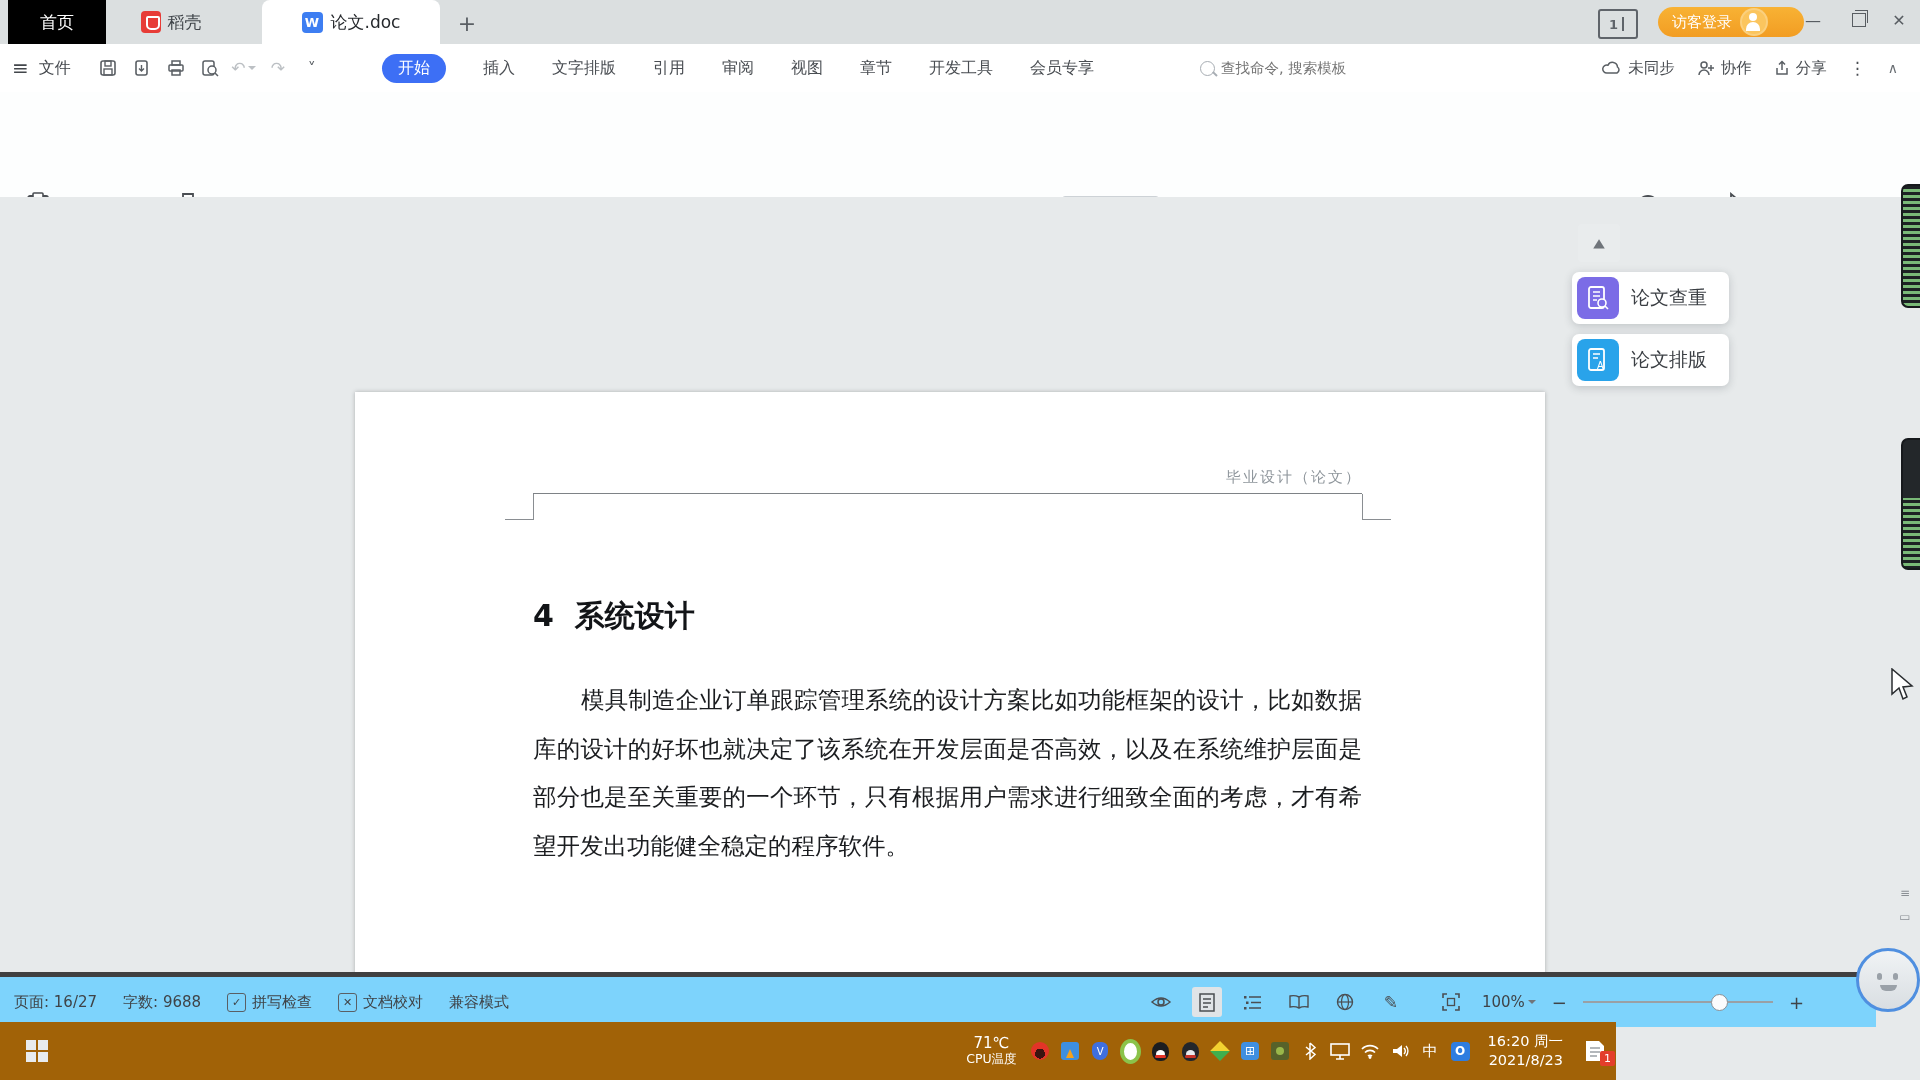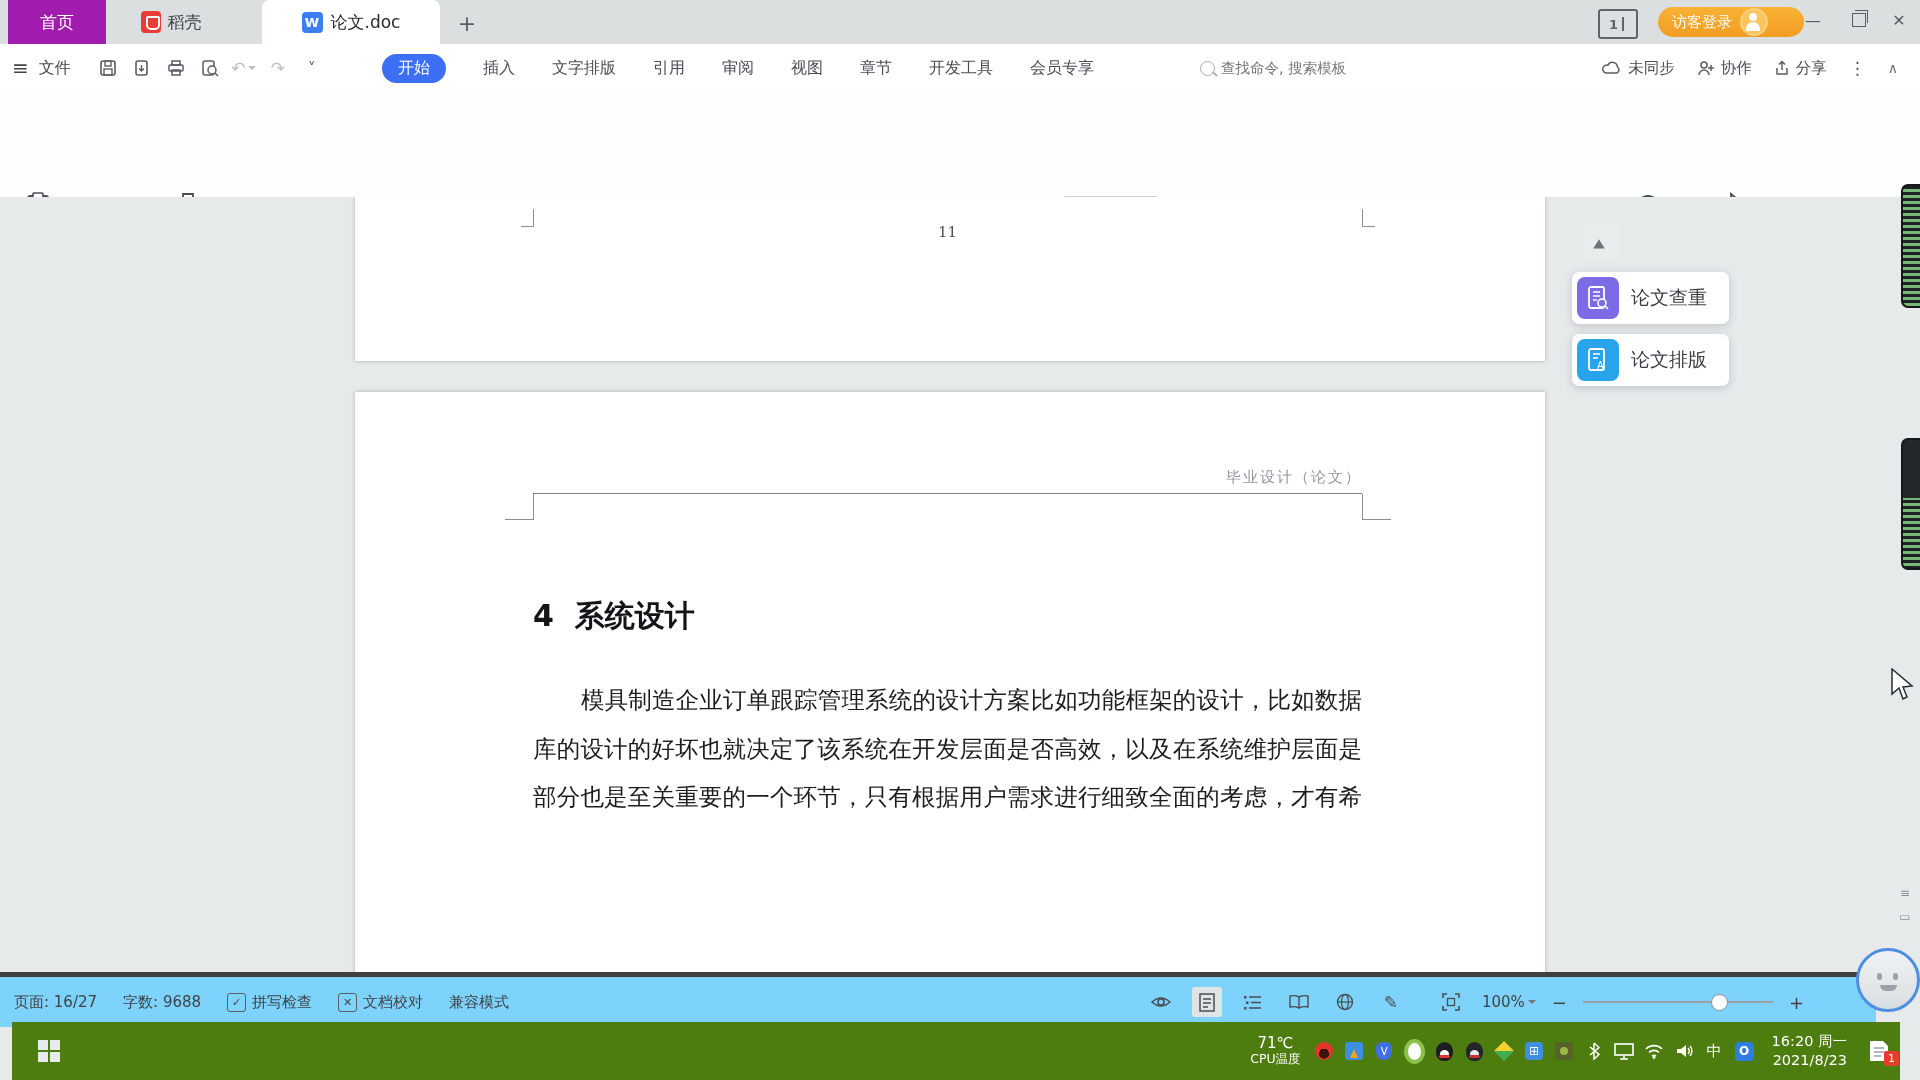--- a/index.html
+++ b/index.html
@@ -5,21 +5,21 @@
   html,body{margin:0;padding:0}
   body{width:1920px;height:1080px;overflow:hidden;position:relative;
        font-family:"DejaVu Sans","Liberation Sans",sans-serif;background:#e7eaeb;color:#3d4146}
   .abs{position:absolute}
   .fx{display:flex;align-items:center}
   .cv{width:0;height:0;border-left:4px solid transparent;border-right:4px solid transparent;border-top:4px solid #70757a;margin-left:3px;flex:0 0 auto}
   svg{display:block}
 
   
   .titlebar{left:0;top:0;width:1920px;height:44px;background:#dbdfe0}
-  .tab-home{left:8px;top:0;width:98px;height:44px;background:#a21caf;color:#fff;font-size:17px;justify-content:center;border-radius:0 0 0 0}
+  .tab-home{left:8px;top:0;width:98px;height:44px;background:#000000;color:#fff;font-size:17px;justify-content:center;border-radius:0 0 0 0}
   .tab-docer{left:106px;top:0;width:130px;height:44px;justify-content:center;color:#3f4449;font-size:17px;gap:7px}
   .docer-ic{width:20px;height:22px;background:#e73c37;border-radius:4px;position:relative}
   .docer-ic:after{content:"";position:absolute;left:5px;top:5px;width:10px;height:10px;border:2px solid #fff;border-radius:2px 2px 5px 5px}
   .tab-doc{left:262px;top:0;width:178px;height:44px;background:#ffffff;border-radius:8px 8px 0 0;justify-content:center;color:#26292d;font-size:17px;gap:8px}
   .w-ic{width:21px;height:21px;background:#3d7ef2;border-radius:4px;color:#fff;font-size:13px;font-weight:bold;display:flex;align-items:center;justify-content:center}
   .newtab{left:452px;top:8px;width:30px;height:30px;justify-content:center;font-size:22px;color:#5a5f64}
   .winlist{left:1598px;top:9px;width:36px;height:26px;border:2px solid #5f646a;border-radius:3px;color:#5f646a;font-size:13px;justify-content:center;font-weight:bold}
   .winlist:after{content:"";width:3px;height:14px;border-left:2px solid #5f646a;margin-left:4px}
   .login{left:1658px;top:7px;width:132px;height:30px;background:linear-gradient(#f8b234,#f29d23);border-radius:15px;color:#fff;font-size:15px;padding-left:14px;gap:8px}
   .login .av{width:24px;height:24px;border-radius:50%;background:#fbc55e;border:2px solid #fff3;position:relative}
@@ -90,21 +90,21 @@
   .statusbar{left:0;top:972px;width:1876px;height:50px;background:#7dd3fc;border-top:5px solid #404040;font-size:15px;color:#3f4347}
   .sb-left{left:14px;top:0;height:50px;gap:26px}
   .chk{width:17px;height:17px;border:1.6px solid #5a5f64;border-radius:3px;font-size:11px;display:flex;align-items:center;justify-content:center;margin-right:6px}
   .sb-right{right:16px;top:0;height:50px;gap:16px}
   .vico{width:30px;height:30px;display:flex;align-items:center;justify-content:center;border-radius:3px}
   .vico.sel{background:#e0e4e7}
   .slider-track{width:190px;height:2px;background:#9aa0a5;position:relative}
   .slider-knob{position:absolute;left:128px;top:-7px;width:15px;height:15px;border-radius:50%;background:#fbfcfd;border:1px solid #8a9095}
 
   
-  .taskbar{left:12px;top:1022px;width:1888px;height:58px;background:#4d7c0f;z-index:20}
+  .taskbar{left:0;top:1022px;width:1616px;height:58px;background:#a16207;z-index:20}
   .tcell{top:0;width:74px;height:58px;justify-content:center;position:relative}
   .tray{right:8px;top:0;height:58px;gap:9px;color:#fff}
   .tico{width:21px;height:21px;display:flex;align-items:center;justify-content:center;font-size:13px}
   .clock{flex-direction:column;align-items:flex-end;justify-content:center;display:flex;color:#fff;font-size:14.5px;line-height:19px;margin-left:8px}
   .badge{position:absolute;right:-7px;bottom:-4px;background:#e33e2b;color:#fff;font-size:11px;min-width:15px;height:15px;border-radius:2px;display:flex;align-items:center;justify-content:center}
 </style>
 </head>
 <body>
 
 <div class="abs titlebar">
@@ -489,35 +489,31 @@
         <path d="M6 2 L6 26 L12 20 L16 30 L20 28 L16 18 L24 17 Z" fill="none" stroke="#4a4e53" stroke-width="1.8"></path>
       </svg>
     <span class="lbl">
         <span>选择</span>
         <span class="cv"></span>
       </span>
   </div>
 </div>
 
 <div class="abs docarea">
-  <div class="abs page pg1">
-    <div class="abs cmark" style="left:166px;top:12px;width:12px;height:17px;border-right:1px solid;border-bottom:1px solid"></div>
-    <div class="abs cmark" style="left:1007px;top:12px;width:12px;height:17px;border-left:1px solid;border-bottom:1px solid"></div>
-    <div class="abs pnum">11</div>
-  </div>
   <div class="abs page pg2">
     <div class="abs hdr-text">毕业设计（论文）</div>
     <div class="abs hdr-line"></div>
     <div class="abs cmark" style="left:150px;top:102px;width:28px;height:25px;border-right:1px solid;border-bottom:1px solid"></div>
     <div class="abs cmark" style="left:1007px;top:102px;width:28px;height:25px;border-left:1px solid;border-bottom:1px solid"></div>
     <div class="abs h1">4  系统设计</div>
     <div class="abs para">
       <div class="pline first">模具制造企业订单跟踪管理系统的设计方案比如功能框架的设计，比如数据</div>
       <div class="pline">库的设计的好坏也就决定了该系统在开发层面是否高效，以及在系统维护层面是</div>
       <div class="pline">部分也是至关重要的一个环节，只有根据用户需求进行细致全面的考虑，才有希</div>
+      <div class="pline last">望开发出功能健全稳定的程序软件。</div>
     </div>
   </div>
 </div>
 
 <div class="abs fx eject">
     <span style="transform:scaleY(.8)">▲</span>
   </div>
 <div class="abs fx spbtn" style="top:272px">
   <span class="spic" style="background:#7b6ce6">
       <svg width="22" height="24">

